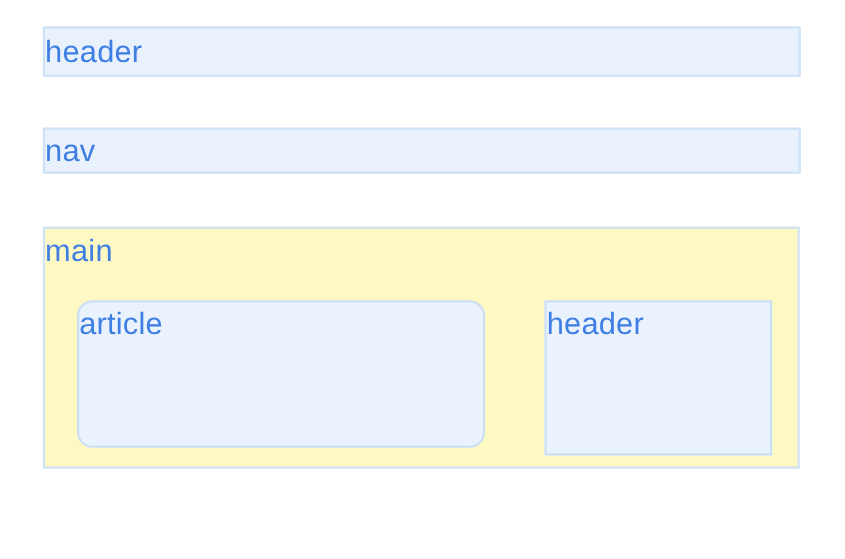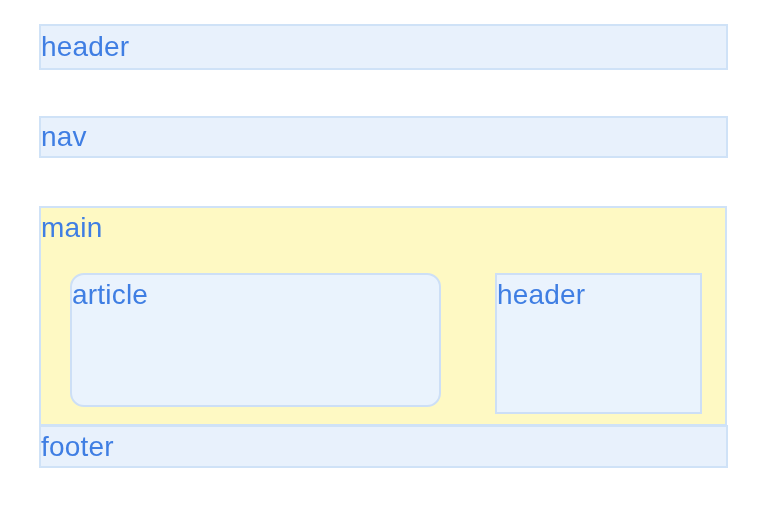--- a/index.html
+++ b/index.html
@@ -70,17 +70,14 @@
     <div class="box container-box box-article">
       <span class="label">article</span>
 
     </div>
 
     <div class="box container-box box-aside">
       <span class="label">header</span>
     </div>
   </div>
 
-  <div class="box bar box-footer">
-    <span class="label">footer</span>
-  </div>
 
 </div>
 
 </body></html>

